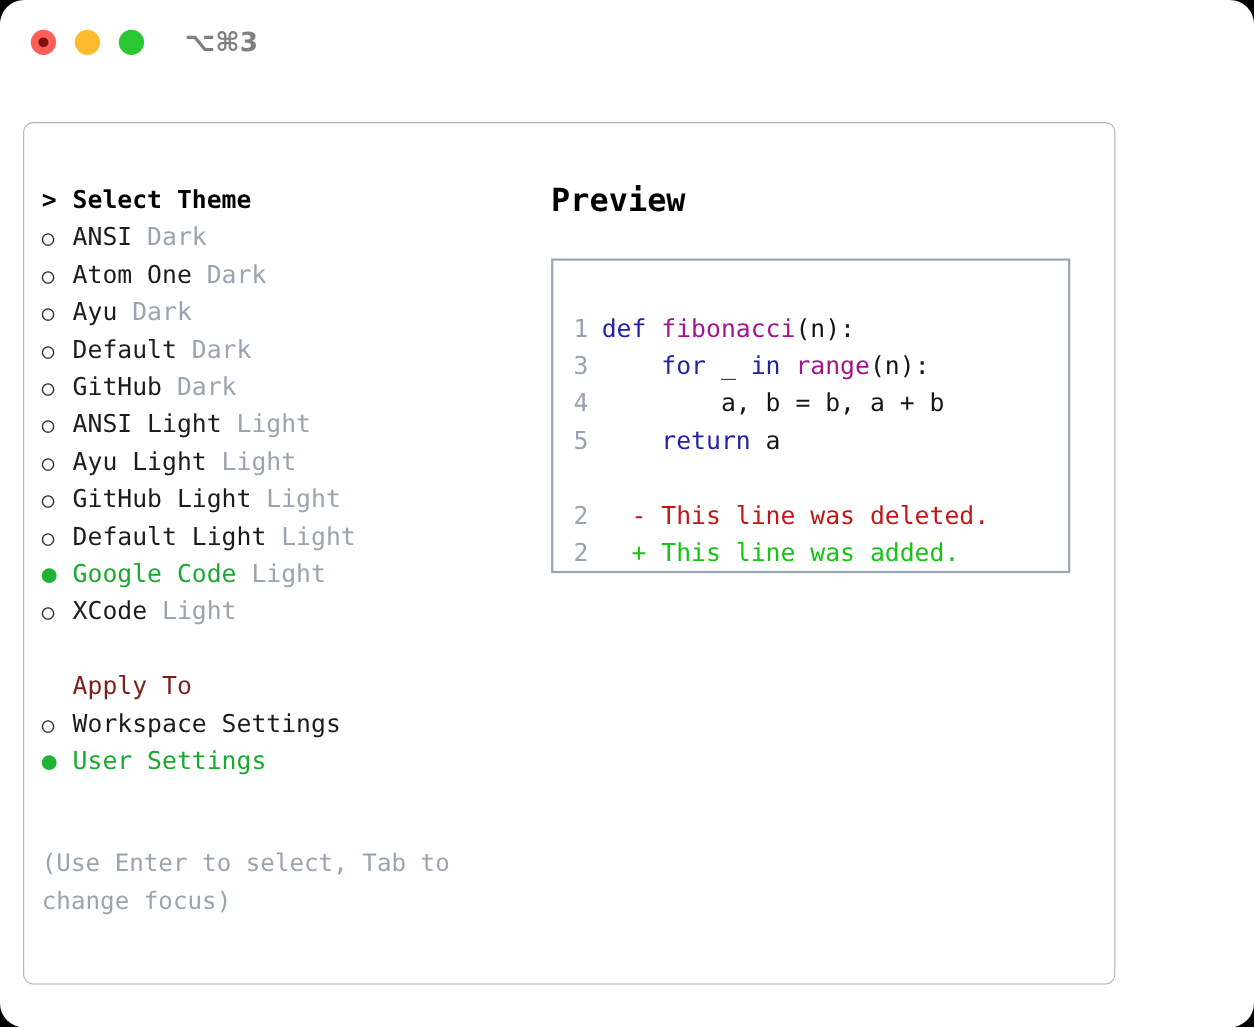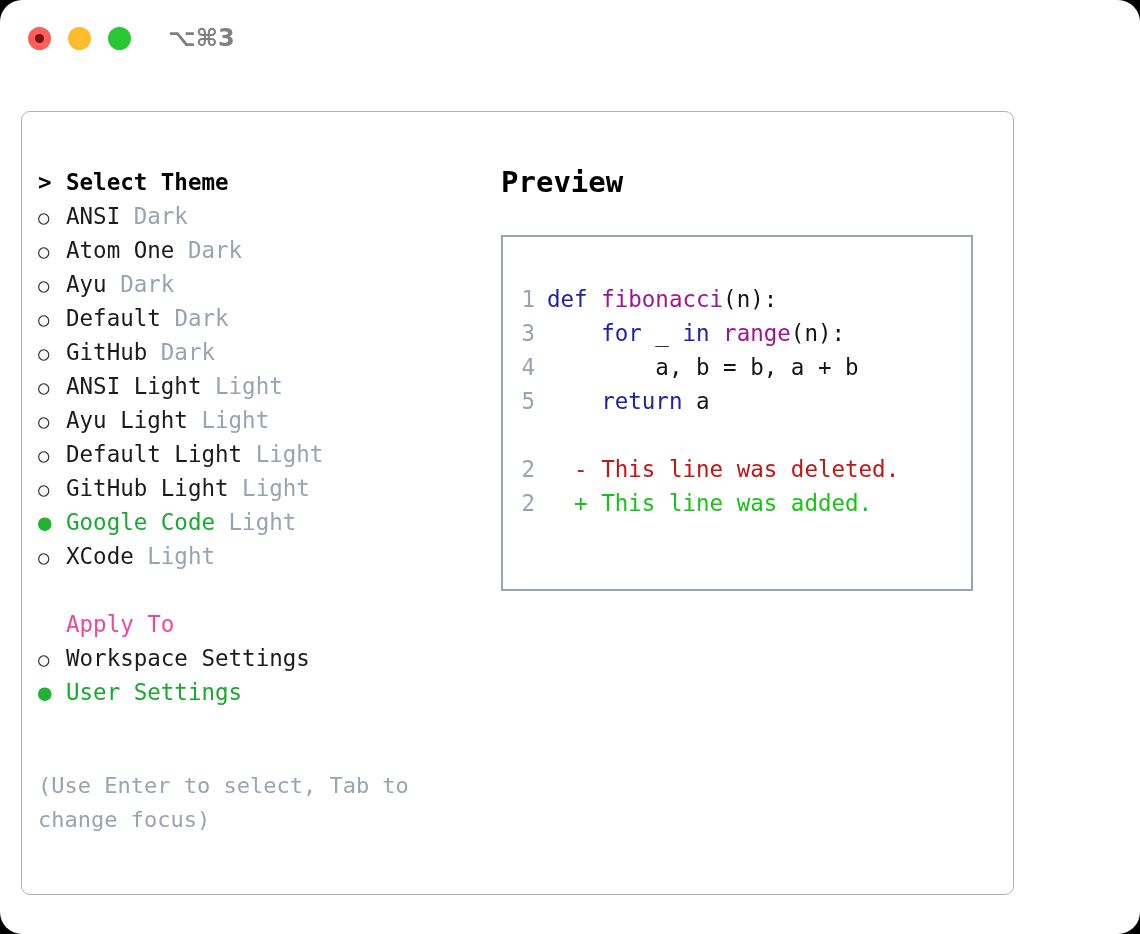--- a/index.html
+++ b/index.html
@@ -95,21 +95,21 @@
   .marker.sel-dot { color: #21b333; }
   .marker.empty-dot { color: #2a2a2a; font-size: 19px; }
   .marker.blank { color: transparent; }
   .heading {
     font-weight: bold;
     color: #000000;
   }
   .row.selected .label { color: #17aa2e; }
   .label { color: #1b1b1b; }
   .variant { color: #9aa3b0; }
-  .section-title { color: #ec4899; }
+  .section-title { color: #7f1d1d; }
 
   #spacer-1 { height: 34px; }
 
   #hint {
     position: absolute;
     left: 16px;
     top: 657px;
     width: 420px;
     font-size: 22px;
     line-height: 34px;
@@ -125,21 +125,21 @@
   }
   #preview-heading {
     font-size: 29px;
     font-weight: bold;
     color: #000000;
     line-height: 34px;
   }
   #preview-box {
     margin-top: 36px;
     width: 472px;
-    height: 356px;
+    height: 286px;
     border: 2px solid #9aa5b4;
     background: #ffffff;
     box-sizing: border-box;
     position: relative;
   }
   #code-area {
     position: absolute;
     left: 8px;
     top: 45px;
     font-size: 22.5px;
@@ -185,22 +185,22 @@
       </div>
 
       <div id="theme-list">
           <div class="row"><span class="marker empty-dot">○</span><span class="label">ANSI</span><span> </span><span class="variant">Dark</span></div>
           <div class="row"><span class="marker empty-dot">○</span><span class="label">Atom One</span><span> </span><span class="variant">Dark</span></div>
           <div class="row"><span class="marker empty-dot">○</span><span class="label">Ayu</span><span> </span><span class="variant">Dark</span></div>
           <div class="row"><span class="marker empty-dot">○</span><span class="label">Default</span><span> </span><span class="variant">Dark</span></div>
           <div class="row"><span class="marker empty-dot">○</span><span class="label">GitHub</span><span> </span><span class="variant">Dark</span></div>
           <div class="row"><span class="marker empty-dot">○</span><span class="label">ANSI Light</span><span> </span><span class="variant">Light</span></div>
           <div class="row"><span class="marker empty-dot">○</span><span class="label">Ayu Light</span><span> </span><span class="variant">Light</span></div>
+          <div class="row"><span class="marker empty-dot">○</span><span class="label">GitHub Light</span><span> </span><span class="variant">Light</span></div>
           <div class="row"><span class="marker empty-dot">○</span><span class="label">Default Light</span><span> </span><span class="variant">Light</span></div>
-          <div class="row"><span class="marker empty-dot">○</span><span class="label">GitHub Light</span><span> </span><span class="variant">Light</span></div>
           <div class="row selected"><span class="marker sel-dot">●</span><span class="label">Google Code</span><span> </span><span class="variant">Light</span></div>
           <div class="row"><span class="marker empty-dot">○</span><span class="label">XCode</span><span> </span><span class="variant">Light</span></div>
         </div>
 
       <div id="spacer-1"></div>
 
       <div class="row">
         <span class="marker blank">○</span><span class="section-title">Apply To</span>
       </div>
 

